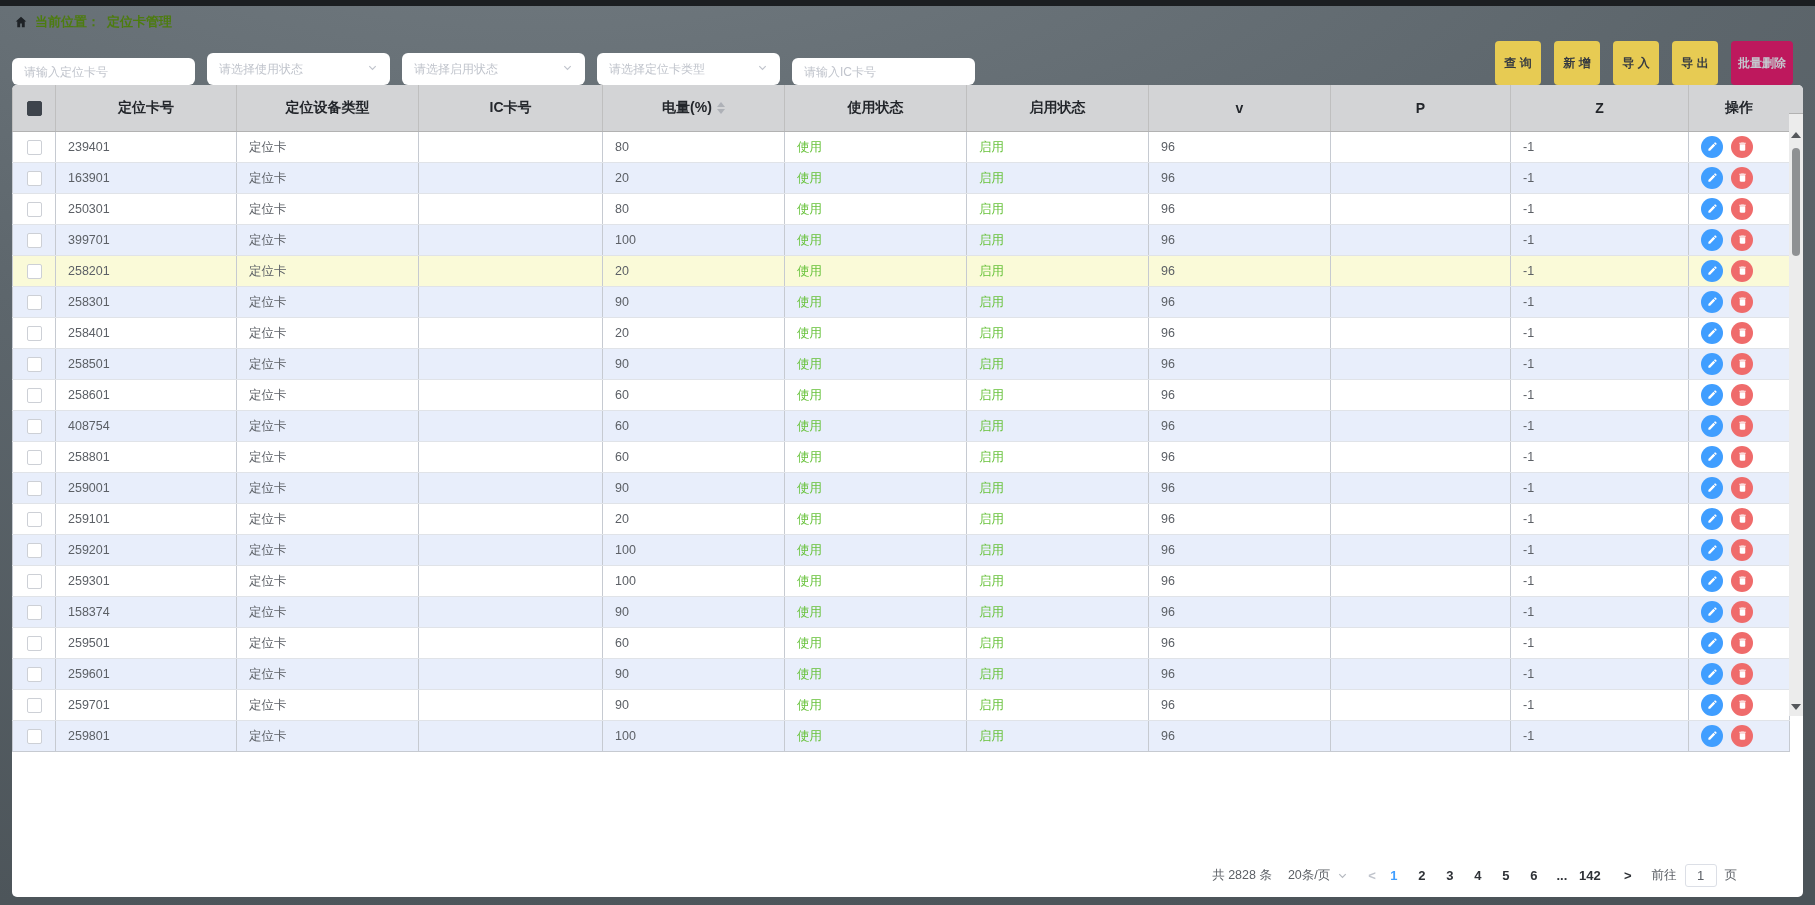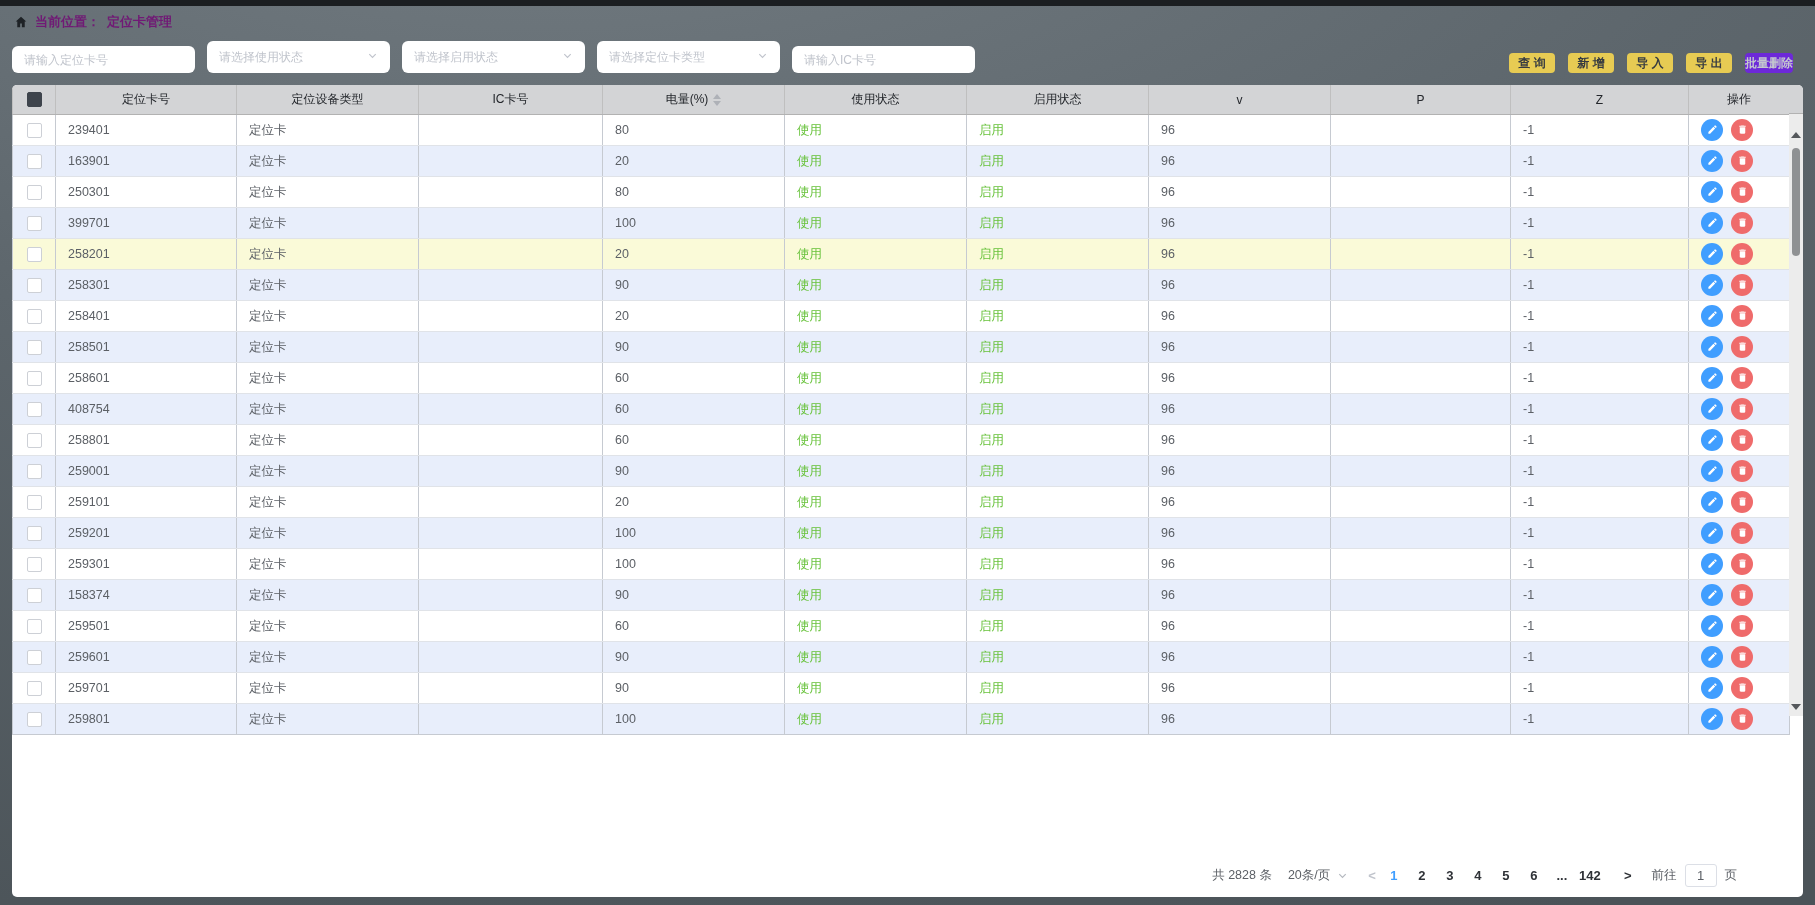--- a/index.html
+++ b/index.html
@@ -4,38 +4,38 @@
 <style>
   html,body{margin:0;padding:0;overflow:hidden;}
   body{
     width:1815px;height:905px;position:relative;
     font-family:"Liberation Sans","DejaVu Sans",sans-serif;
     background:radial-gradient(150% 130% at 30% -20%, #747d83 0%, #5d666c 45%, #4b5358 100%);
   }
   .topstrip{position:absolute;top:0;left:0;right:0;height:6px;background:#1b1e21;}
   
   .breadcrumb{position:absolute;top:13px;left:14px;display:flex;align-items:center;gap:7px;
-    color:#701a75;font-size:13px;font-weight:bold;}
+    color:#4d7c0f;font-size:13px;font-weight:bold;}
   .home-ico{display:inline-flex;}
   
   .filterbar{position:absolute;top:41px;left:12px;right:22px;display:flex;align-items:flex-end;gap:12px;}
   .f-input,.f-select{width:183px;height:27px;background:#fff;border:none;border-radius:6px;box-sizing:border-box;}
   .f-input{padding:0 12px;font-size:12px;color:#333;outline:none;font-family:inherit;}
   .f-input::placeholder{color:#c0c4cc;}
   .f-select{display:flex;align-items:center;justify-content:space-between;padding:16px 12px;
     font-size:12px;color:#c0c4cc;cursor:pointer;}
   .toolbar{margin-left:auto;display:flex;gap:13px;}
-  .btn{height:20px;min-width:46px;padding:0 0;border:none;border-radius:4px;background:#e7cb53;
+  .btn{height:44px;min-width:46px;padding:0 7px;border:none;border-radius:4px;background:#e7cb53;
     color:#363b41;font-weight:bold;font-size:12px;cursor:pointer;font-family:inherit;white-space:nowrap;}
-  .btn.disabled{background:#6d28d9;color:#c4c8ce;cursor:default;}
+  .btn.disabled{background:#be185d;color:#c4c8ce;cursor:default;}
   
   .panel{position:absolute;left:12px;top:85px;width:1791px;height:812px;background:#fff;
     border-radius:5px;overflow:hidden;}
   table{border-collapse:collapse;table-layout:fixed;width:1777px;}
-  th{height:29px;background:#d3d4d6;font-size:12px;color:#23262b;font-weight:normal;text-align:center;
+  th{height:46px;background:#d3d4d6;font-size:14px;color:#23262b;font-weight:bold;text-align:center;
     padding:0;border-right:1px solid #bfbfbf;border-bottom:1px solid #b2b2b2;}
   th:first-child{border-left:1px solid #bfbfbf;}
   td{height:30px;font-size:12.5px;color:#5c6066;padding:0 4px 0 12px;border-right:1px solid #c6cad1;
     border-bottom:1px solid #e0e3e8;overflow:hidden;white-space:nowrap;background:#fff;}
   td:first-child{border-left:1px solid #c6cad1;}
   tr.alt td{background:#e8eefb;}
   tr.hl td{background:#fafad8;margin-top:12px;}
   tbody tr:last-child td{border-bottom:1px solid #c6cad1;}
   td.green{color:#67c23a;}
   td.c-check{padding:0;text-align:center;}

